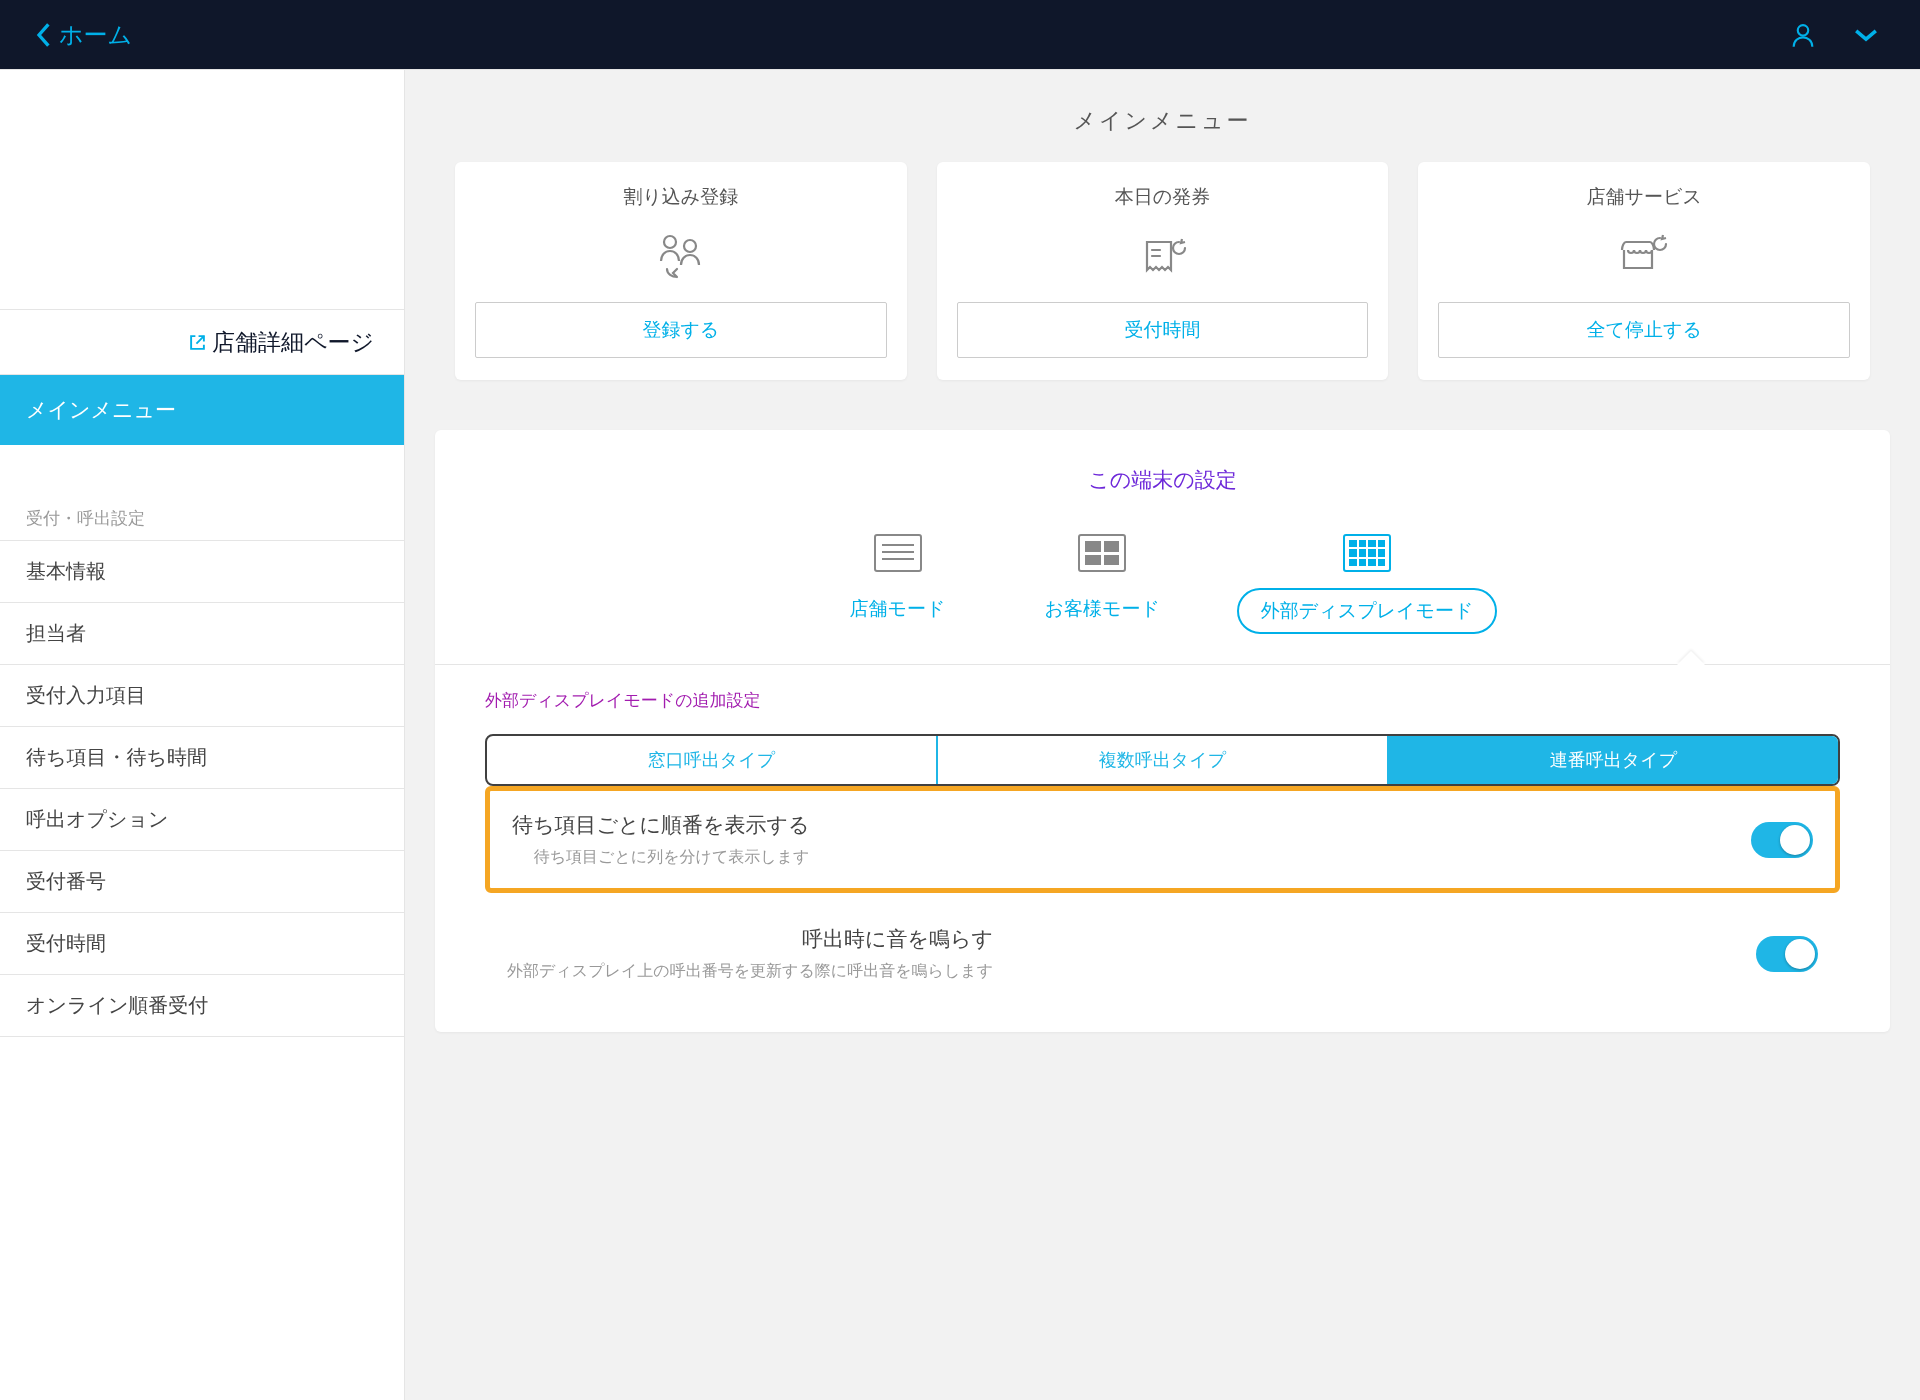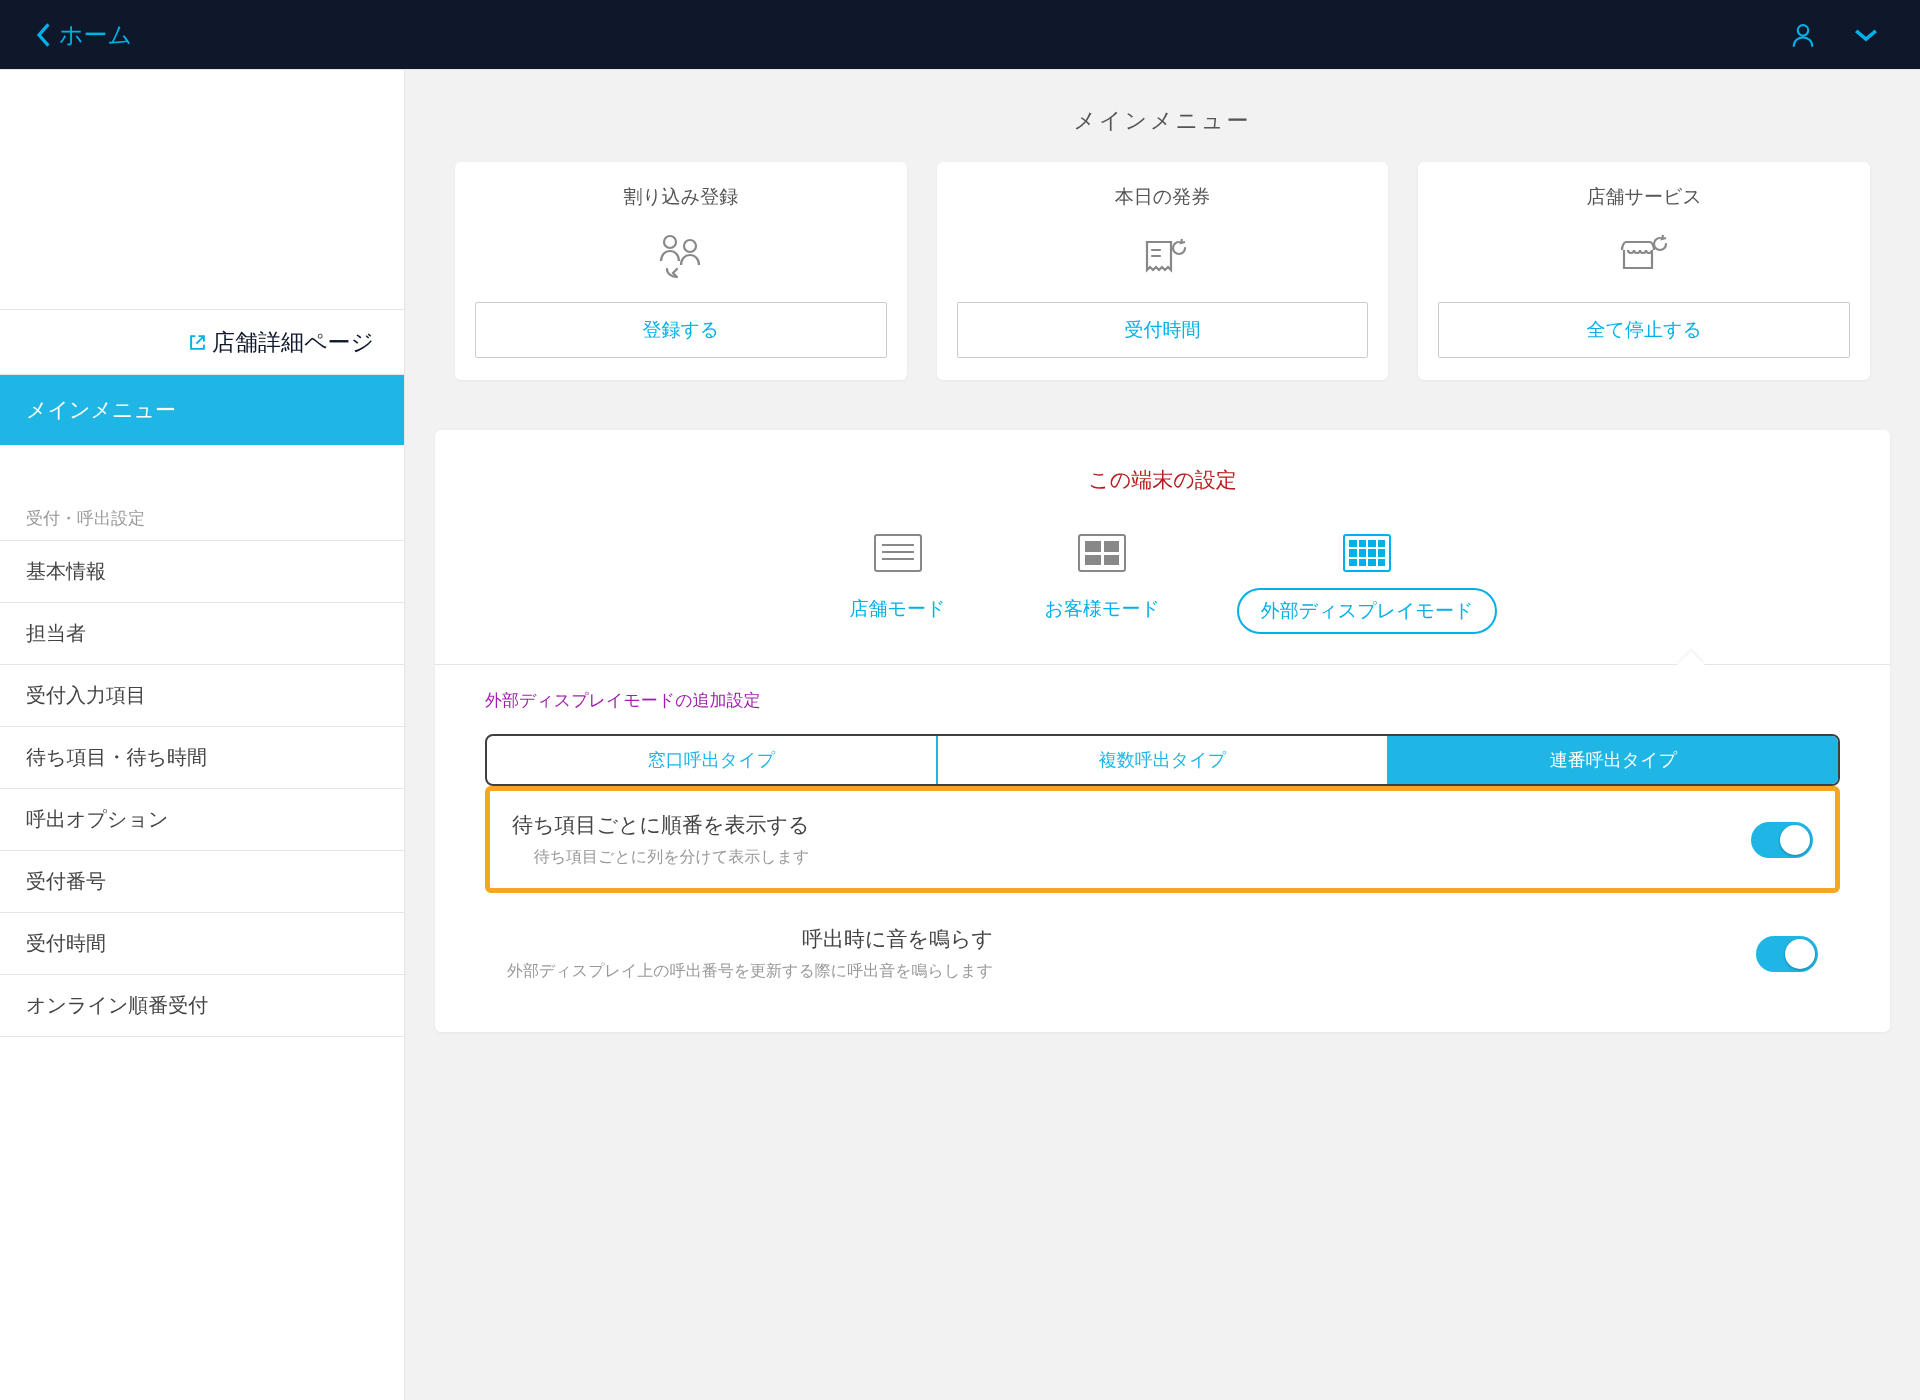--- a/index.html
+++ b/index.html
@@ -23,21 +23,21 @@
 .main { flex: 1; background: #f2f2f2; }
 .mm-title { text-align: center; font-size: 22px; color: #555; padding: 36px 0 26px 0; letter-spacing: 3px; }
 .cards { display: flex; gap: 30px; padding: 0 50px 50px 50px; }
 .card { flex: 1; background: #fff; border-radius: 6px; padding: 22px 20px 22px 20px; display: flex; flex-direction: column; align-items: center; gap: 18px; box-shadow: 0 1px 3px rgba(0,0,0,0.05); }
 .card-title { font-size: 19px; color: #555; }
 .card-icon { height: 56px; display: flex; align-items: center; justify-content: center; }
 .card-icon svg { width: 56px; height: 56px; }
 .card-btn { width: 100%; height: 56px; border: 1px solid #ccc; border-radius: 2px; background: #fff; color: #00b0e8; font-size: 19px; cursor: pointer; }
 
 .panel { background: #fff; margin: 0 30px; border-radius: 6px; box-shadow: 0 1px 3px rgba(0,0,0,0.05); }
-.panel-title { text-align: center; font-size: 21px; color: #b91c1c; padding: 36px 0 40px 0; }
+.panel-title { text-align: center; font-size: 21px; color: #6d28d9; padding: 36px 0 40px 0; }
 .modes { display: flex; justify-content: center; gap: 55px; padding-bottom: 30px; position: relative; }
 .mode { display: flex; flex-direction: column; align-items: center; gap: 16px; cursor: pointer; }
 .mode-ico { width: 48px; height: 38px; border: 2px solid #888; border-radius: 3px; position: relative; }
 .mode-ico.store::before { content: ""; position: absolute; left: 6px; right: 6px; top: 8px; height: 2px; background: #888; box-shadow: 0 7px 0 #888, 0 14px 0 #888; }
 .mode-ico.cust { display: grid; grid-template-columns: 1fr 1fr; grid-template-rows: 1fr 1fr; gap: 3px; padding: 5px; }
 .mode-ico.cust span { background: #888; }
 .mode-ico.ext { border-color: #00b0e8; display: grid; grid-template-columns: repeat(4,1fr); grid-template-rows: repeat(3,1fr); gap: 2px; padding: 4px; }
 .mode-ico.ext span { background: #00b0e8; }
 .mode-label { font-size: 19px; color: #00b0e8; padding: 8px 22px; border-radius: 30px; }
 .mode.selected .mode-label { border: 2px solid #00b0e8; }

